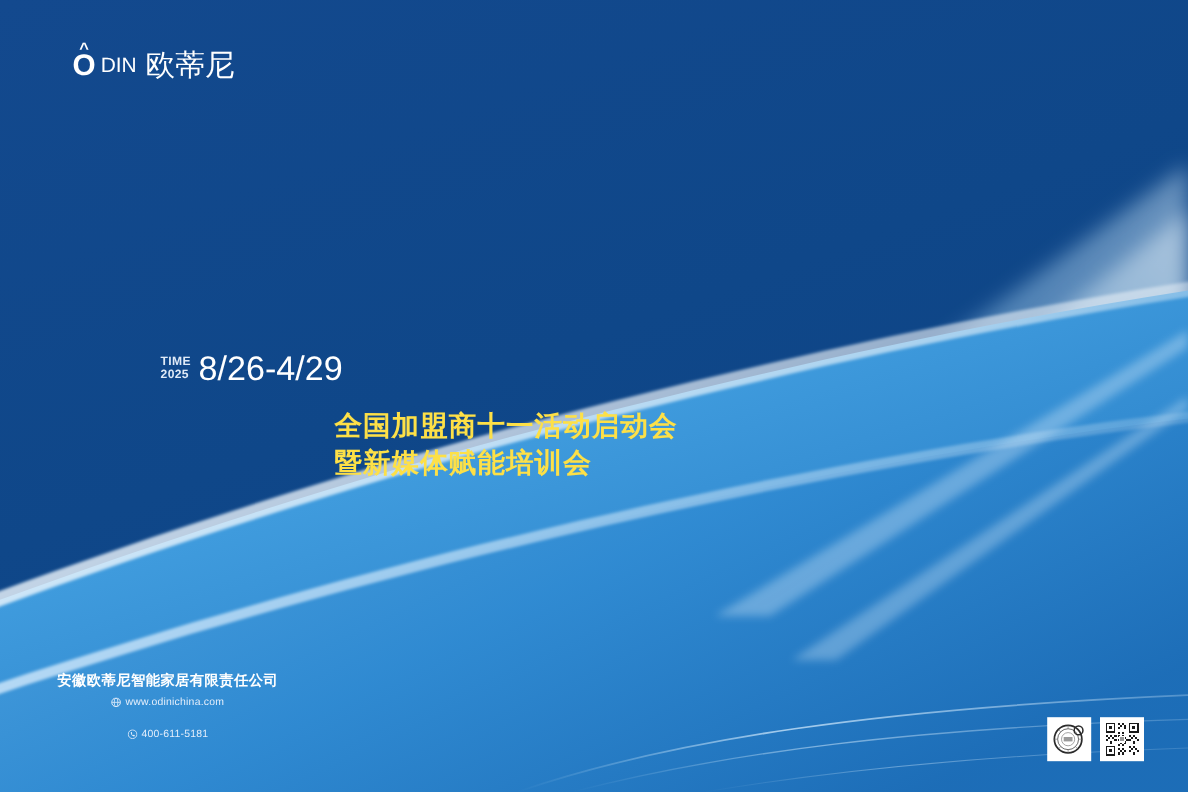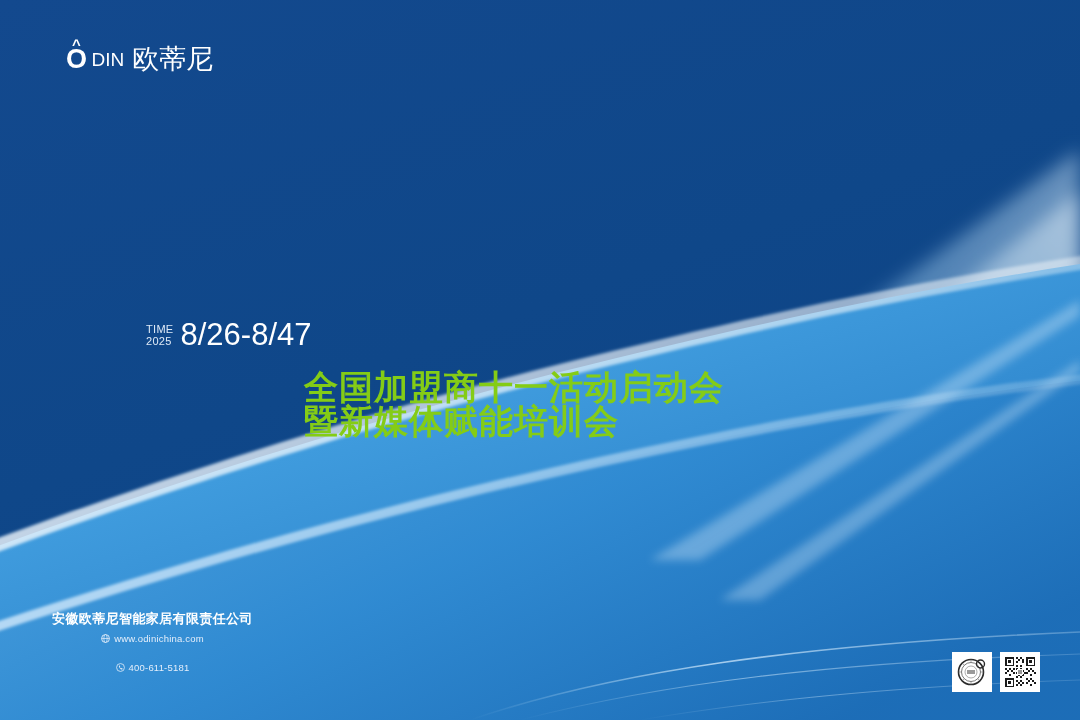--- a/index.html
+++ b/index.html
@@ -90,21 +90,21 @@
     left: 146px;
     top: 276px;
     display: flex;
     align-items: flex-end;
     gap: 7px;
     z-index: 20;
   }
   .date-label {
     color: #dfeaf7;
     font-size: 11px;
-    font-weight: normal;
+    font-weight: bold;
     line-height: 11.5px;
     letter-spacing: 0.3px;
     padding-bottom: 4px;
     margin-top: 48px;
   }
   .date-main {
     color: #ffffff;
     font-size: 31px;
     font-weight: 500;
     line-height: 32px;
@@ -120,22 +120,22 @@
     line-height: 17.5px;
     letter-spacing: 0.6px;
     z-index: 20;
   }
 
   
   .subtitle {
     position: absolute;
     left: 304px;
     top: 370px;
-    color: #84cc16;
-    font-size: 34px;
+    color: #fde047;
+    font-size: 25px;
     font-weight: bold;
     line-height: 34px;
     letter-spacing: 1px;
     z-index: 20;
   }
 
   
   .footer {
     position: absolute;
     left: 52px;
@@ -279,21 +279,21 @@
     <span class="logo-latin">DIN</span>
     <span class="logo-cn">欧蒂尼</span>
   </div>
 
 
   <div class="date-block">
     <div class="date-label">
       <div>TIME</div>
       <div>2025</div>
     </div>
-    <div class="date-main">8/26-8/47</div>
+    <div class="date-main">8/26-4/29</div>
   </div>
 
 
   <div class="subtitle">
     <div>全国加盟商十一活动启动会</div>
     <div>暨新媒体赋能培训会</div>
   </div>
 
   <div class="footer">
     <div class="footer-company">安徽欧蒂尼智能家居有限责任公司</div>

